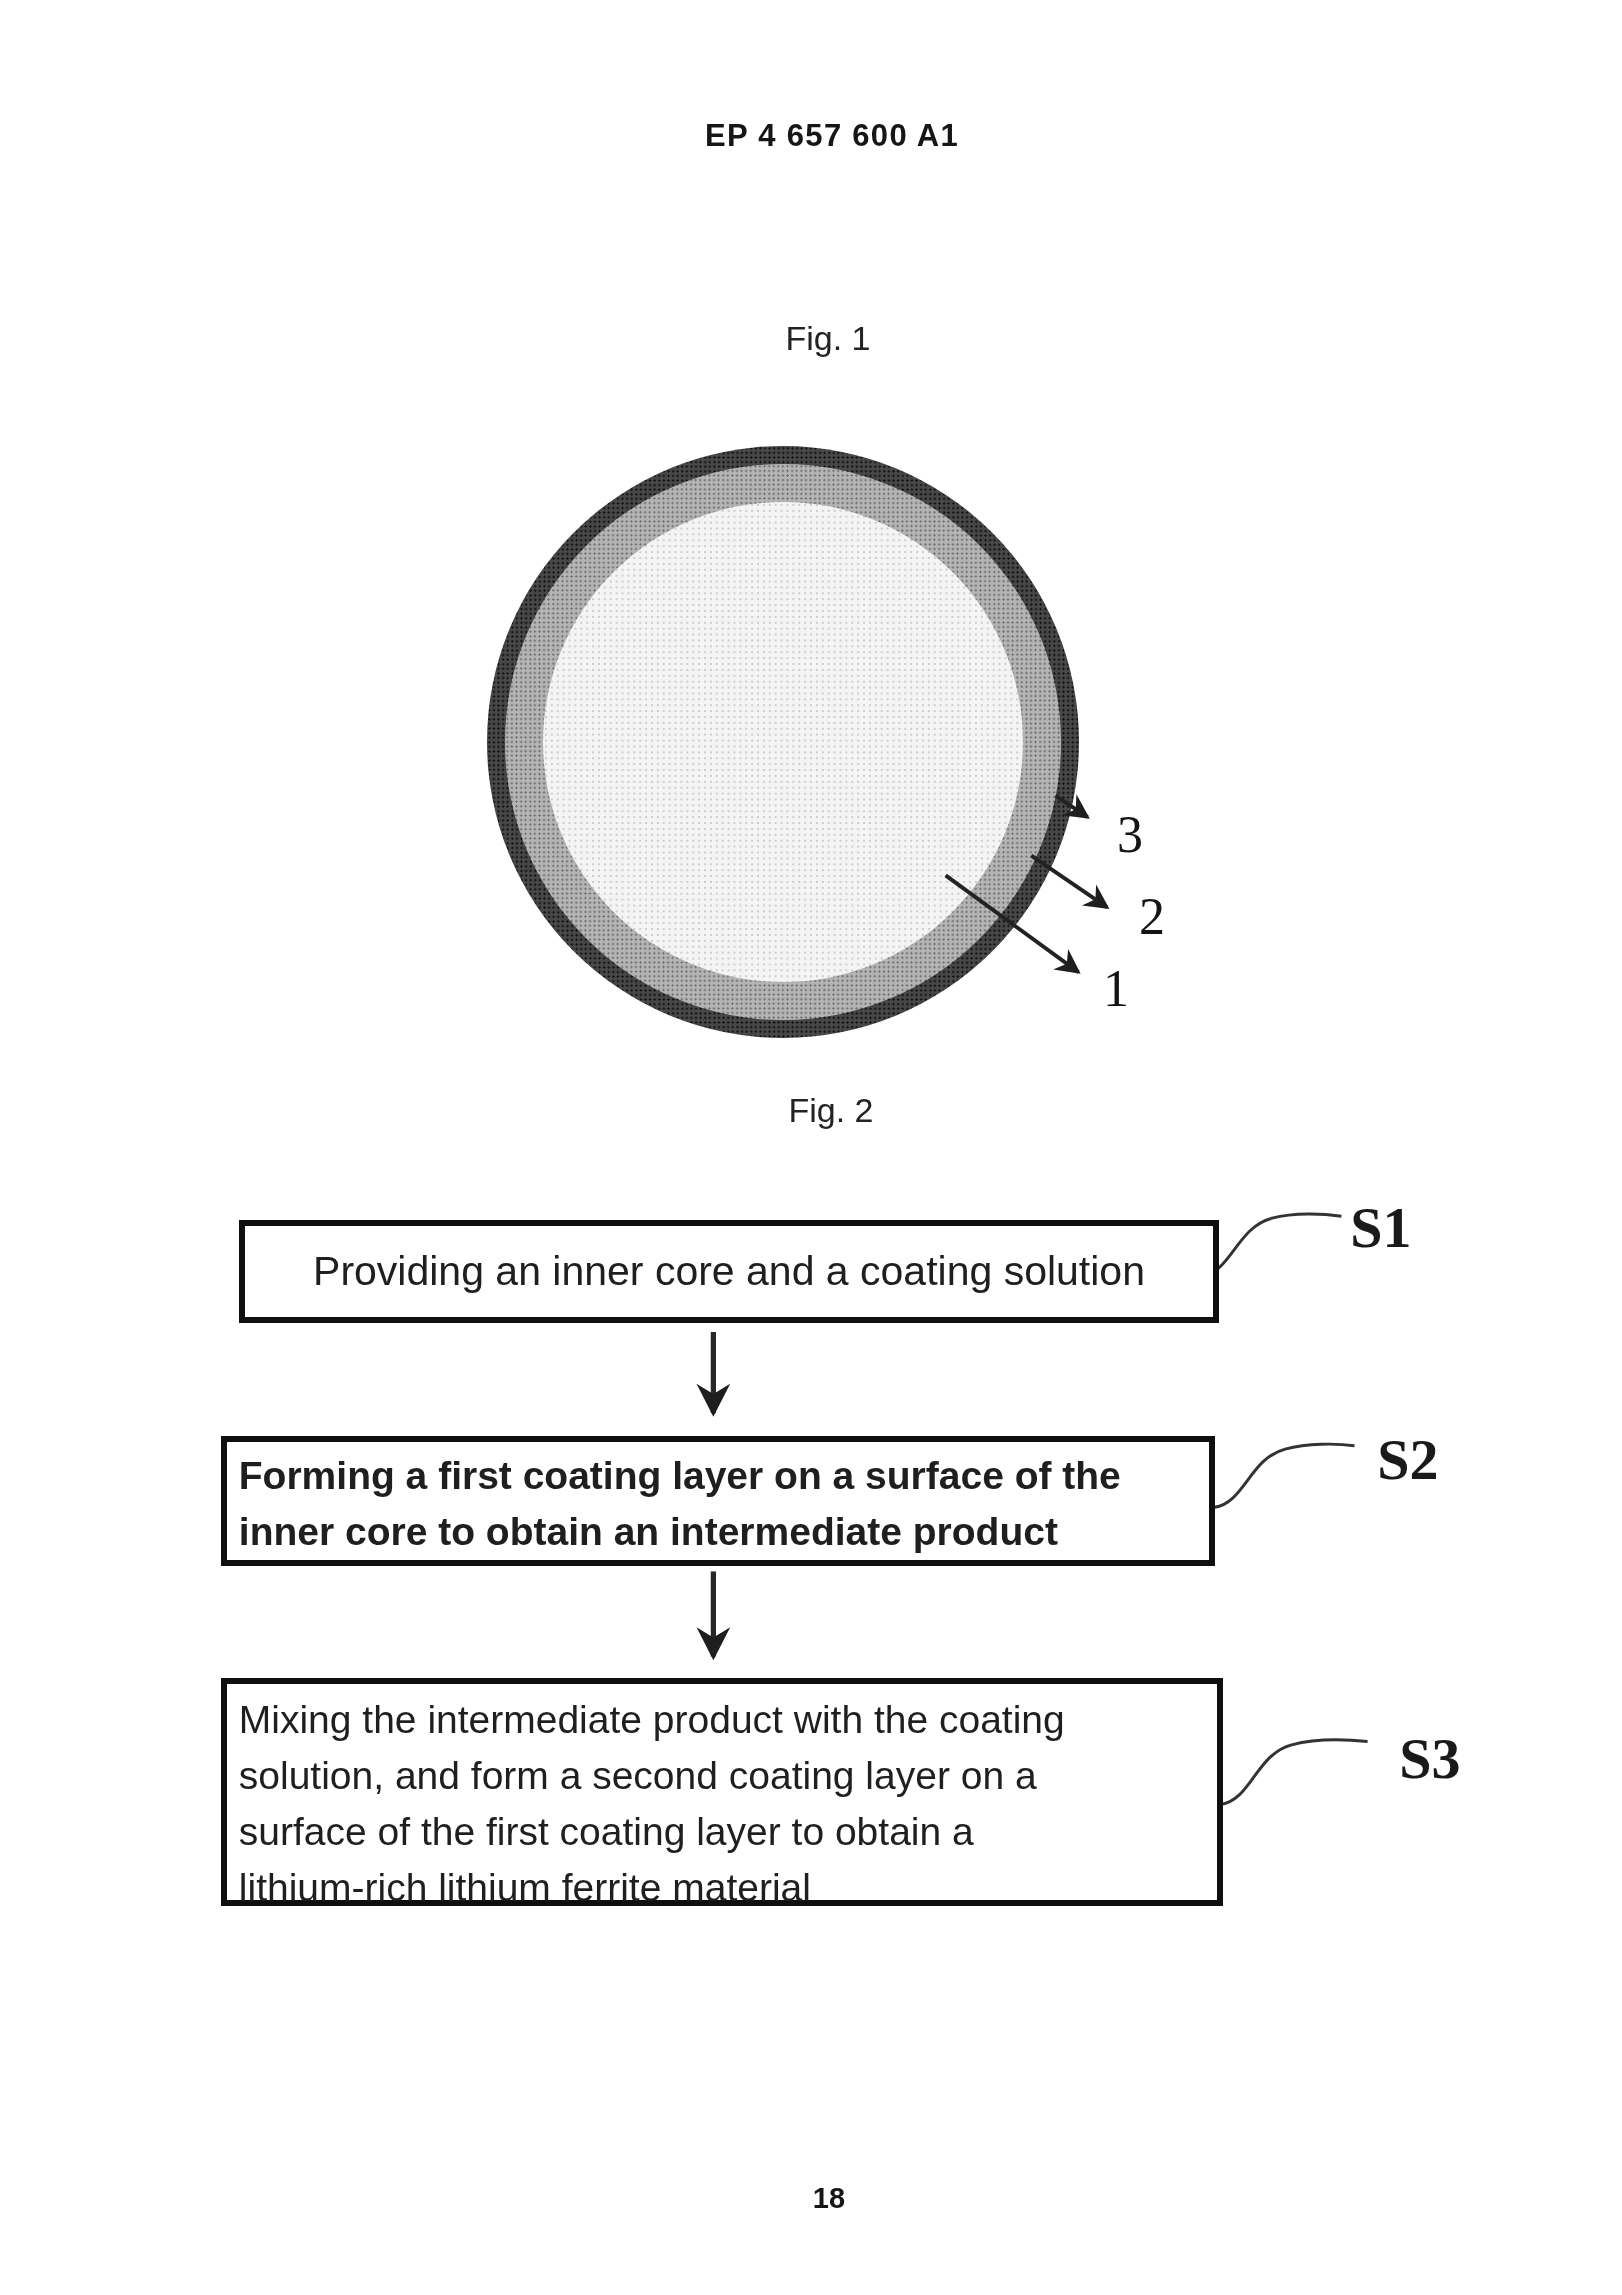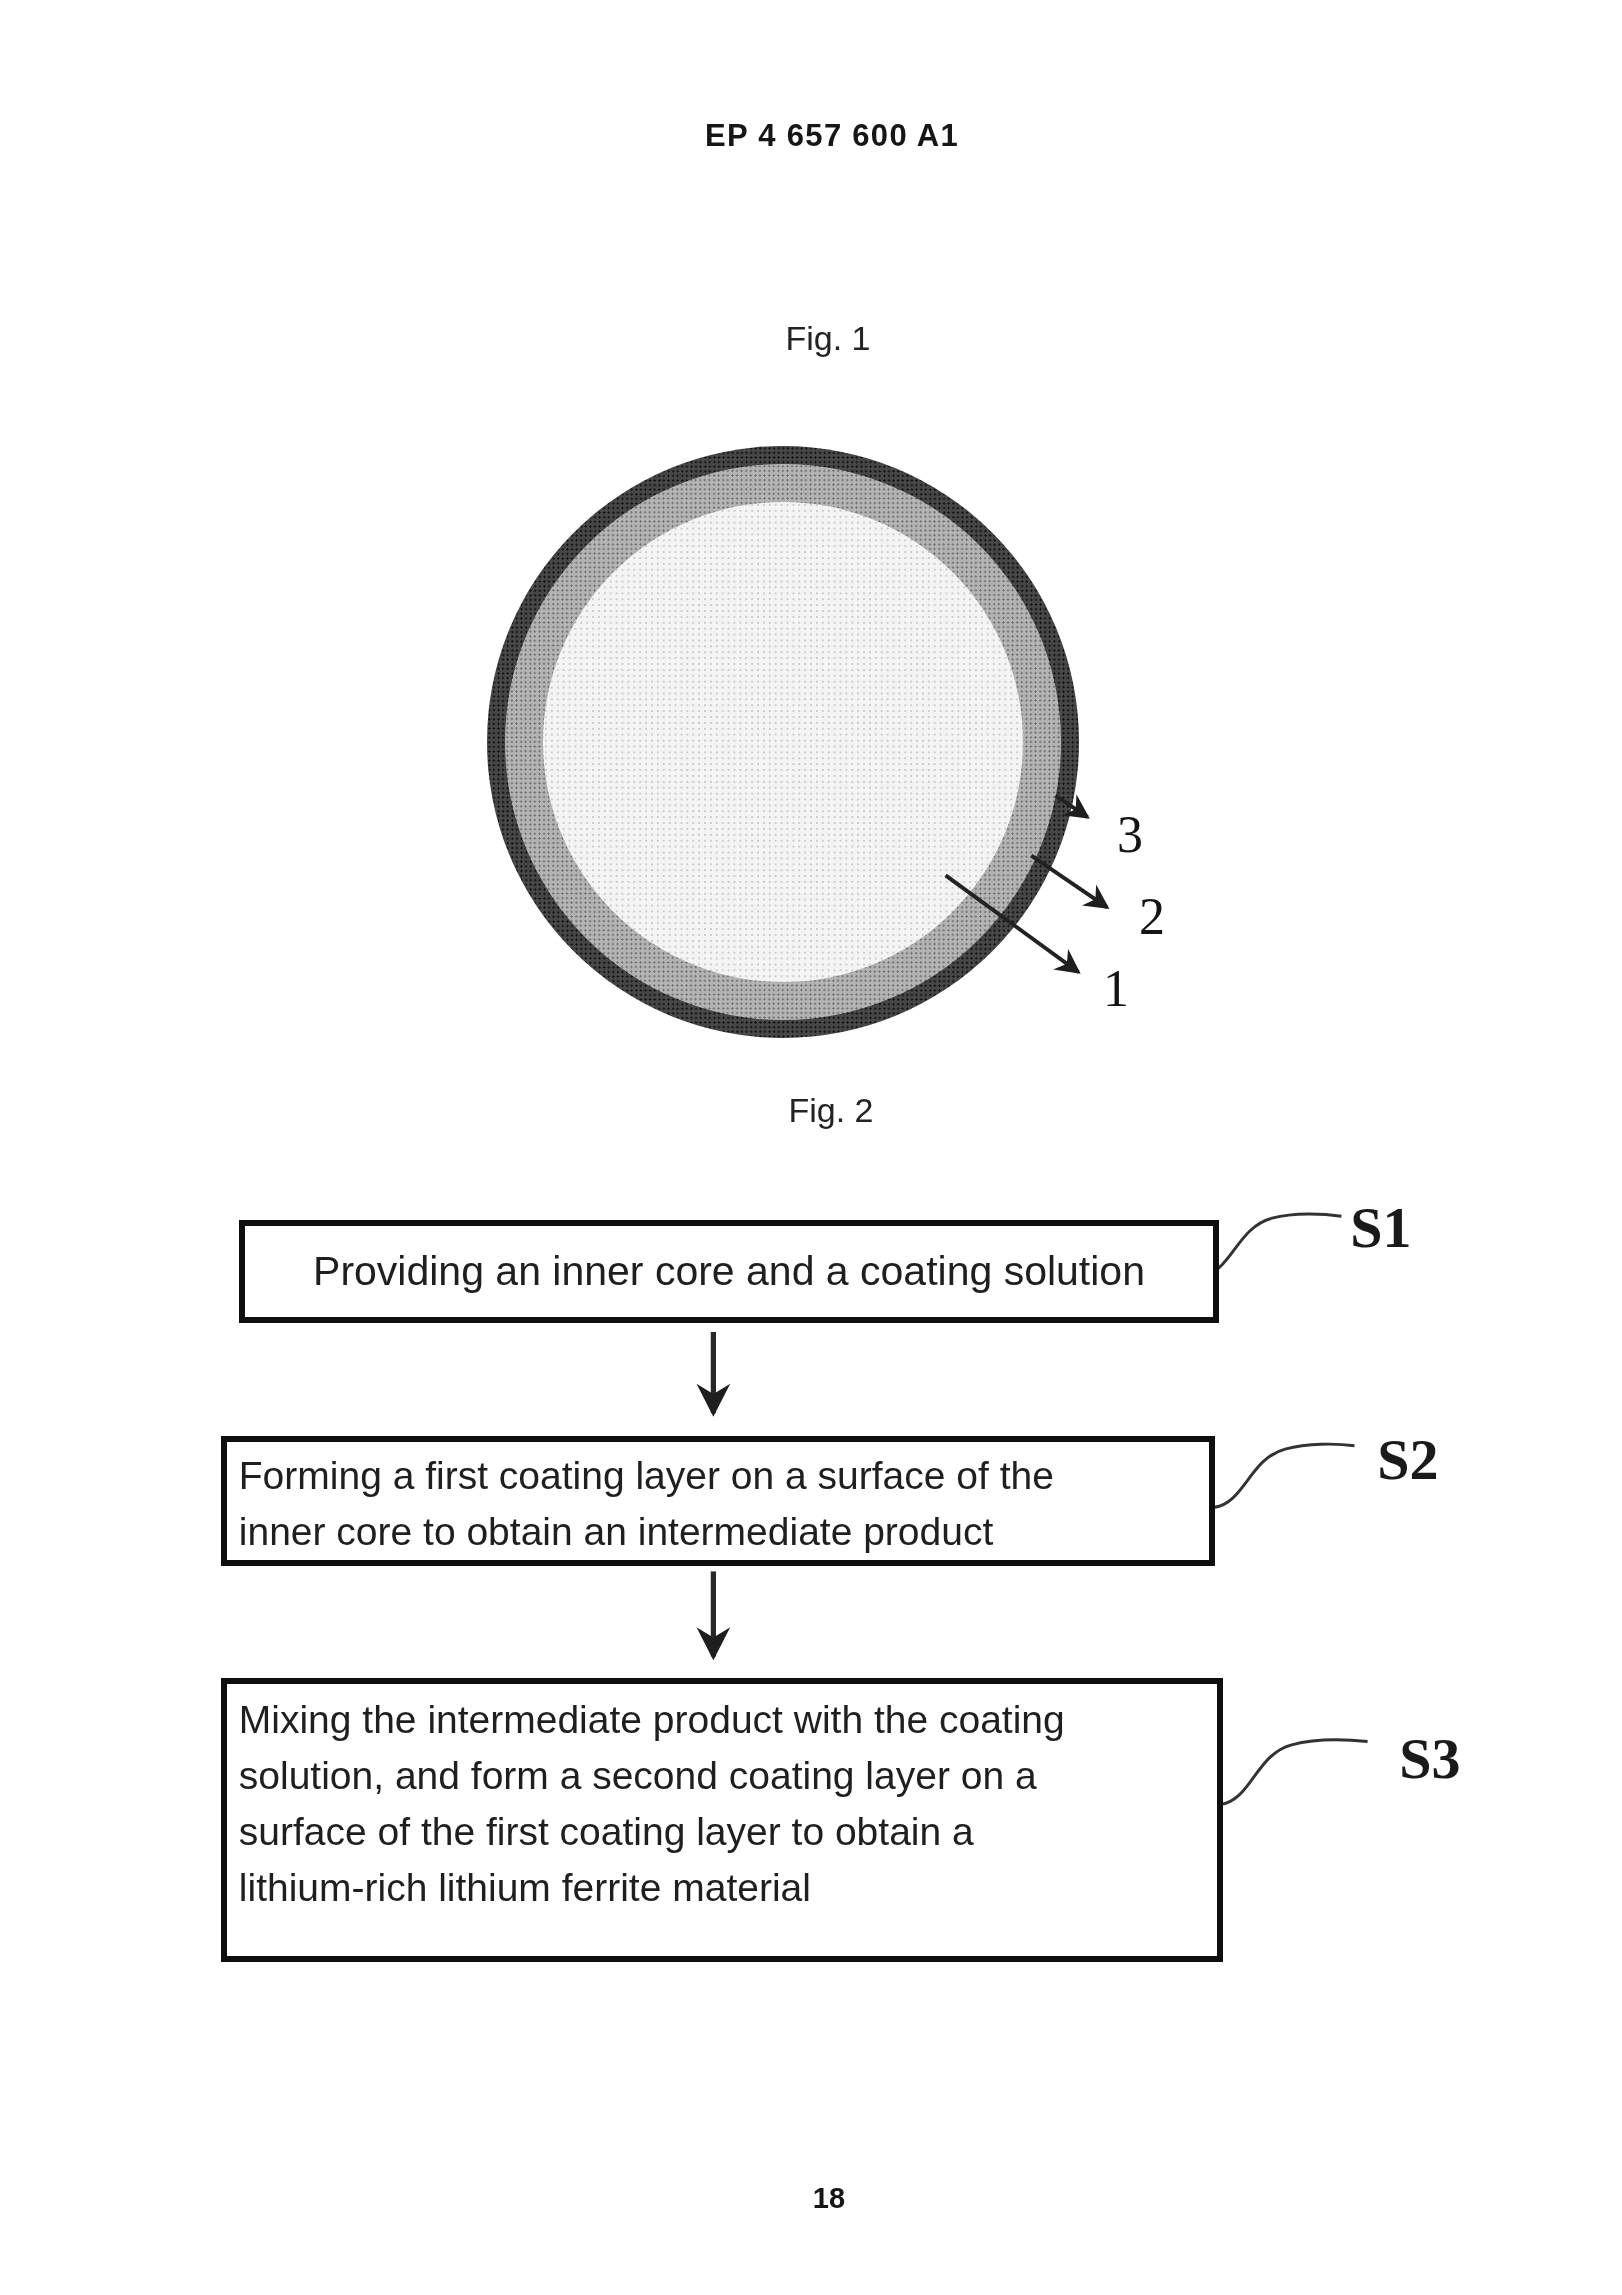--- a/index.html
+++ b/index.html
@@ -72,24 +72,24 @@
     color:#1f1f1f;
   }
   .step-box-1{
     left:221px;top:1220px;width:980px;height:103px;
     display:flex;align-items:center;justify-content:center;
     font-size:41px;
     margin-left:18px;
   }
   .step-box-2{
     left:221px;top:1436px;width:994px;height:130px;
-    padding:5.9px 0 0 11.8px;font-size:39px;line-height:56px;
+    padding:5.9px 0 0 11.8px;font-size:39px;line-height:56px;font-weight:bold;
   }
   .step-box-3{
-    left:221px;top:1678px;width:1002px;height:284px;
+    left:221px;top:1678px;width:1002px;height:228px;
     padding:7.9px 0 0 11.8px;font-size:39px;line-height:56px;
   }
   .step-line{white-space:nowrap;}
 
   .step-label{
     font-family:"Liberation Serif", serif;
     font-size:58px;color:#1a1a1a;
     transform:translate(-50%,-50%);
     line-height:1;white-space:nowrap;font-weight:bold;
   }

